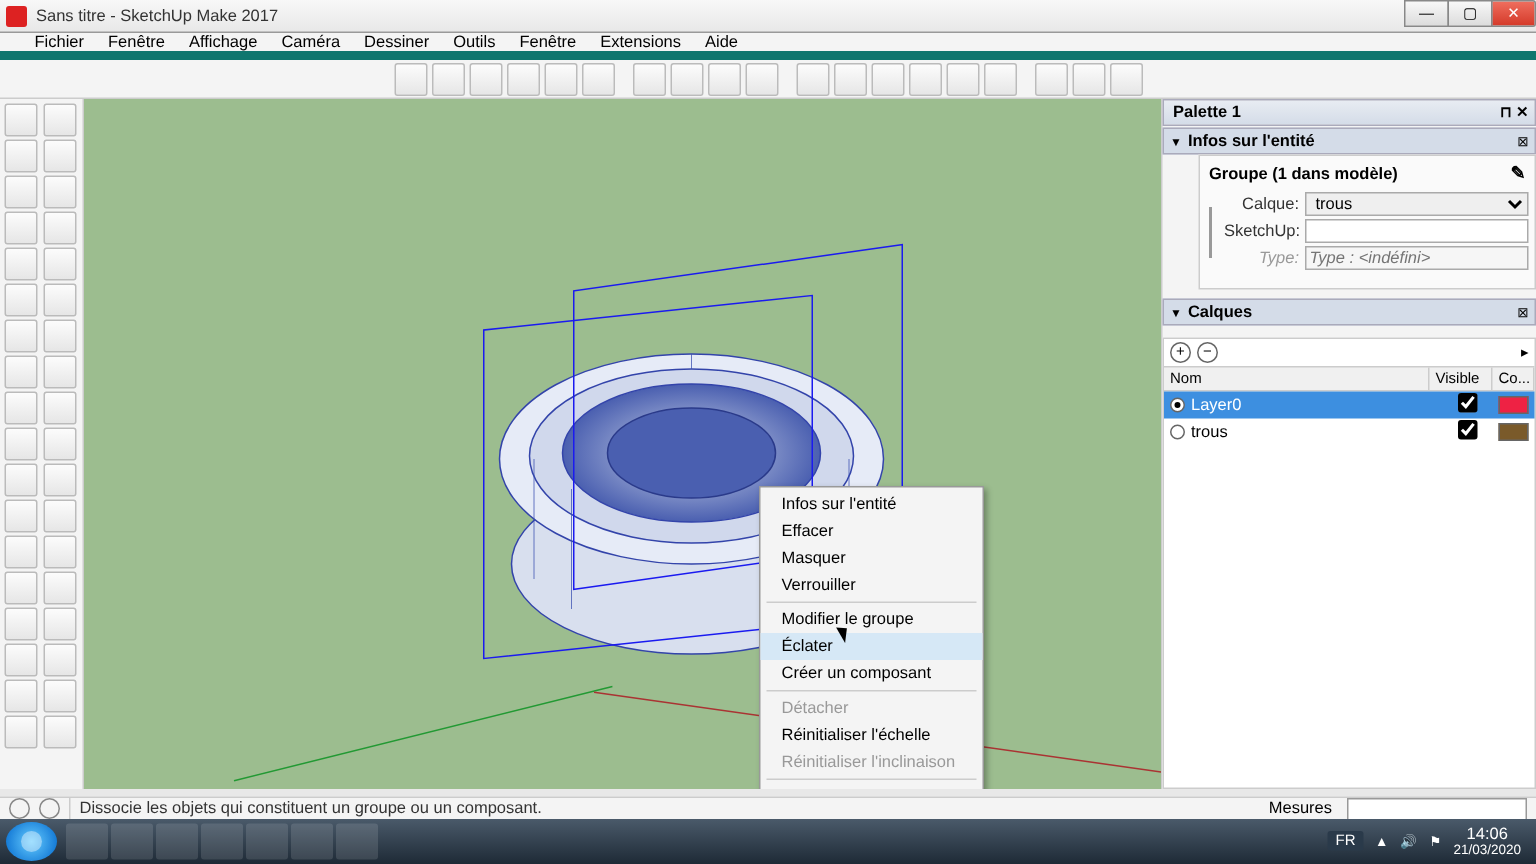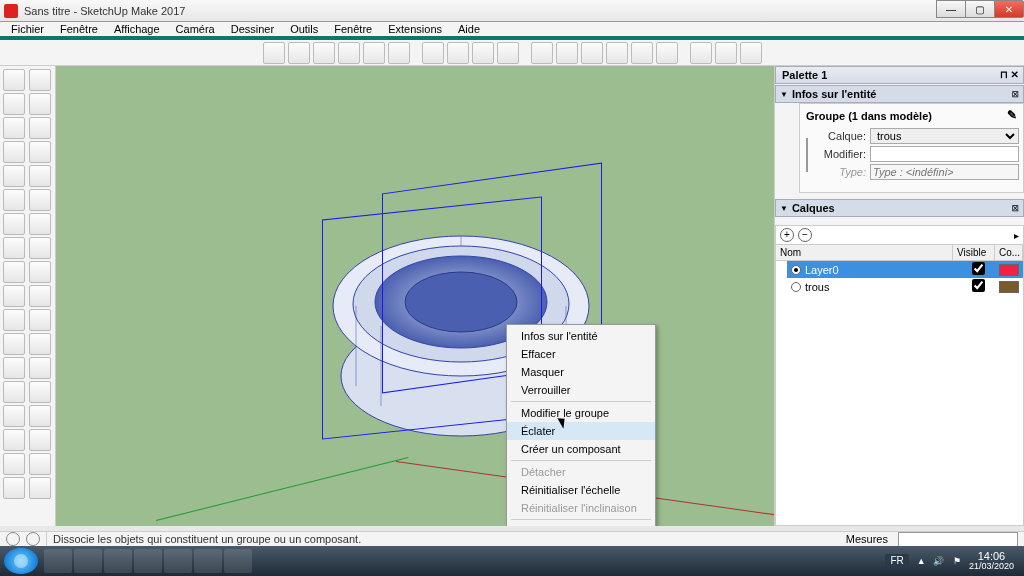--- a/index.html
+++ b/index.html
@@ -5,21 +5,21 @@
 * { margin: 0; padding: 0; box-sizing: border-box; font-family: "Segoe UI", Tahoma, sans-serif; font-size: 11px; }
 body { width: 1024px; height: 576px; overflow: hidden; background: #e8e8e8; position: relative; }
 
 .titlebar { height: 22px; background: linear-gradient(#f8f8f8, #e8e8e8); border-bottom: 1px solid #999; display: flex; align-items: center; padding: 0 4px; position: relative; }
 .titlebar .appicon { width: 14px; height: 14px; background: #d22; border-radius: 2px; margin-right: 6px; }
 .titlebar .title { color: #333; }
 .winbtns { position: absolute; right: 0; top: 0; display: flex; }
 .winbtn { width: 30px; height: 18px; border: 1px solid #888; background: linear-gradient(#f8f8f8,#dcdcdc); display: flex; align-items: center; justify-content: center; font-size: 10px; margin-left: -1px;}
 .winbtn.close { background: linear-gradient(#ef6e5e,#d43a2a); color:#fff; border-radius: 0 2px 2px 0;}
 
-.menubar { height: 18px; background: #f4f4f4; display: flex; align-items: center; padding: 0 4px; gap: 2px; border-bottom: 4px solid #0f766e;}
+.menubar { height: 18px; background: #f4f4f4; display: flex; align-items: center; padding: 0 16px; gap: 2px; border-bottom: 6px solid #0f766e;}
 .menubar span { padding: 1px 7px; cursor: default; }
 .topstrip { height: 26px; background: #f4f4f4; border-bottom: 1px solid #ccc; display:flex; justify-content:center; align-items:center; gap:3px; padding:0 4px;}
 .topstrip .tbtn { width: 22px; height: 22px; border: 1px solid #bbb; background: linear-gradient(#fcfcfc,#e6e6e6); border-radius:2px;}
 .topstrip .sep { width:6px; }
 
 .workarea { position: absolute; top: 66px; bottom: 50px; left:0; right:0; display:flex; }
 .left-tools { width: 56px; background: #f4f4f4; border-right:1px solid #ccc; display:grid; grid-template-columns:1fr 1fr; gap:2px; padding:3px; align-content:start;}
 .left-tools .tbtn { width:22px; height:22px; border:1px solid #bbb; background:linear-gradient(#fcfcfc,#e6e6e6); border-radius:2px;}
 
 .viewport { flex:1; background: #9cbd8f; position:relative; overflow:hidden;}
@@ -56,21 +56,21 @@
 .entity-field .typ { color:#999; font-style:italic;}
 
 .layers-panel { margin-top:8px; border:1px solid #ccc; background:#fff; flex:1; display:flex; flex-direction:column;}
 .layers-tools { padding:2px 4px; display:flex; gap:4px; align-items:center;}
 .layers-tools .circ { width:14px; height:14px; border:1px solid #666; border-radius:50%; display:flex; align-items:center; justify-content:center; font-size:10px; line-height:1;}
 .layers-header { display:flex; background:#f0f0f0; border-top:1px solid #ccc; border-bottom:1px solid #ccc;}
 .layers-header div { padding:2px 4px; border-right:1px solid #ccc; font-size:10px;}
 .lh-name { flex:1;}
 .lh-vis { width:42px;}
 .lh-col { width:28px;}
-.layer-row { display:flex; align-items:center; padding:1px 4px;margin-left:11px;}
+.layer-row { display:flex; align-items:center; padding:1px 4px;}
 .layer-row.sel { background:#3d8fe0; color:#fff;}
 .layer-row .radio { width:10px; height:10px; border:1px solid #666; border-radius:50%; margin-right:4px; background:#fff;}
 .layer-row .radio.on::after { content:""; display:block; width:4px; height:4px; background:#000; border-radius:50%; margin:2px;}
 .layer-row .lname { flex:1; font-size:11px;}
 .layer-row .chk { width:42px; text-align:center;}
 .layer-row .chk input { accent-color:#000;}
 .layer-row .swatch { width:20px; height:12px; border:1px solid #666;}
 
 .statusbar { position:absolute; bottom:30px; left:0; right:0; height:15px; background:#f4f4f4; border-top:1px solid #ccc; display:flex; align-items:center; padding:0 6px; gap:6px;}
 .statusbar .sicon { width:14px; height:14px; border:1px solid #888; border-radius:50%;}
@@ -240,21 +240,21 @@
         <span class="edit-icon">✎</span>
       </div>
       <div class="entity-row">
         <div class="thumb"></div>
         <div class="entity-fields">
           <div class="entity-field">
             <label>Calque:</label>
             <select><option>trous</option></select>
           </div>
           <div class="entity-field">
-            <label>Modifier:</label>
+            <label>SketchUp:</label>
             <input value="" style="">
           </div>
           <div class="entity-field">
             <label class="typ">Type:</label>
             <input class="typ" disabled="" placeholder="Type : &lt;indéfini&gt;" style="">
           </div>
         </div>
       </div>
     </div>
 

